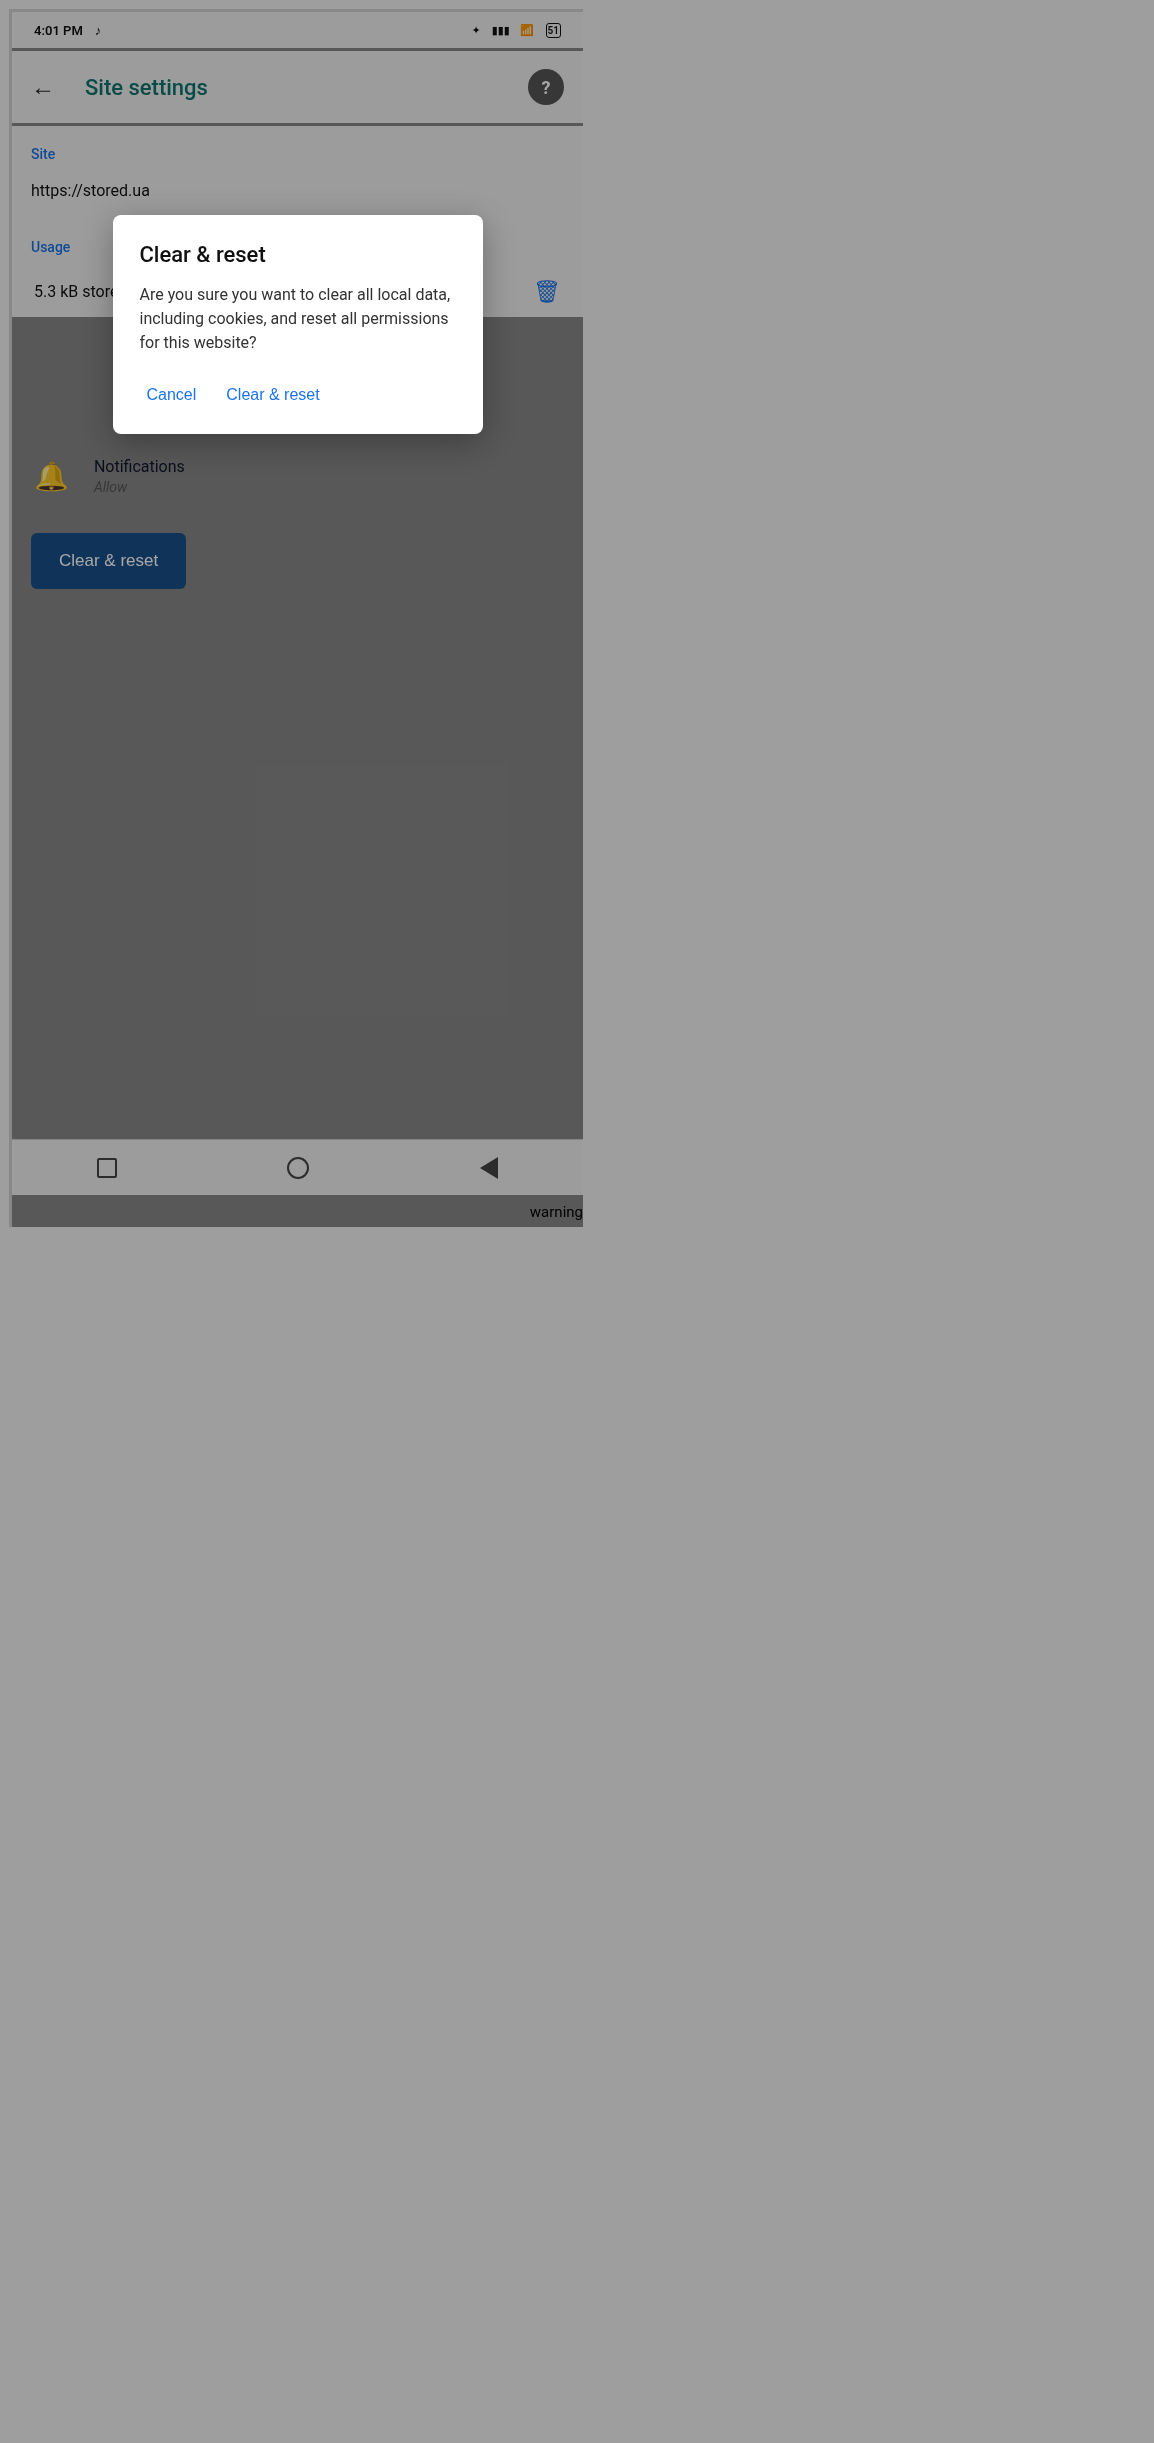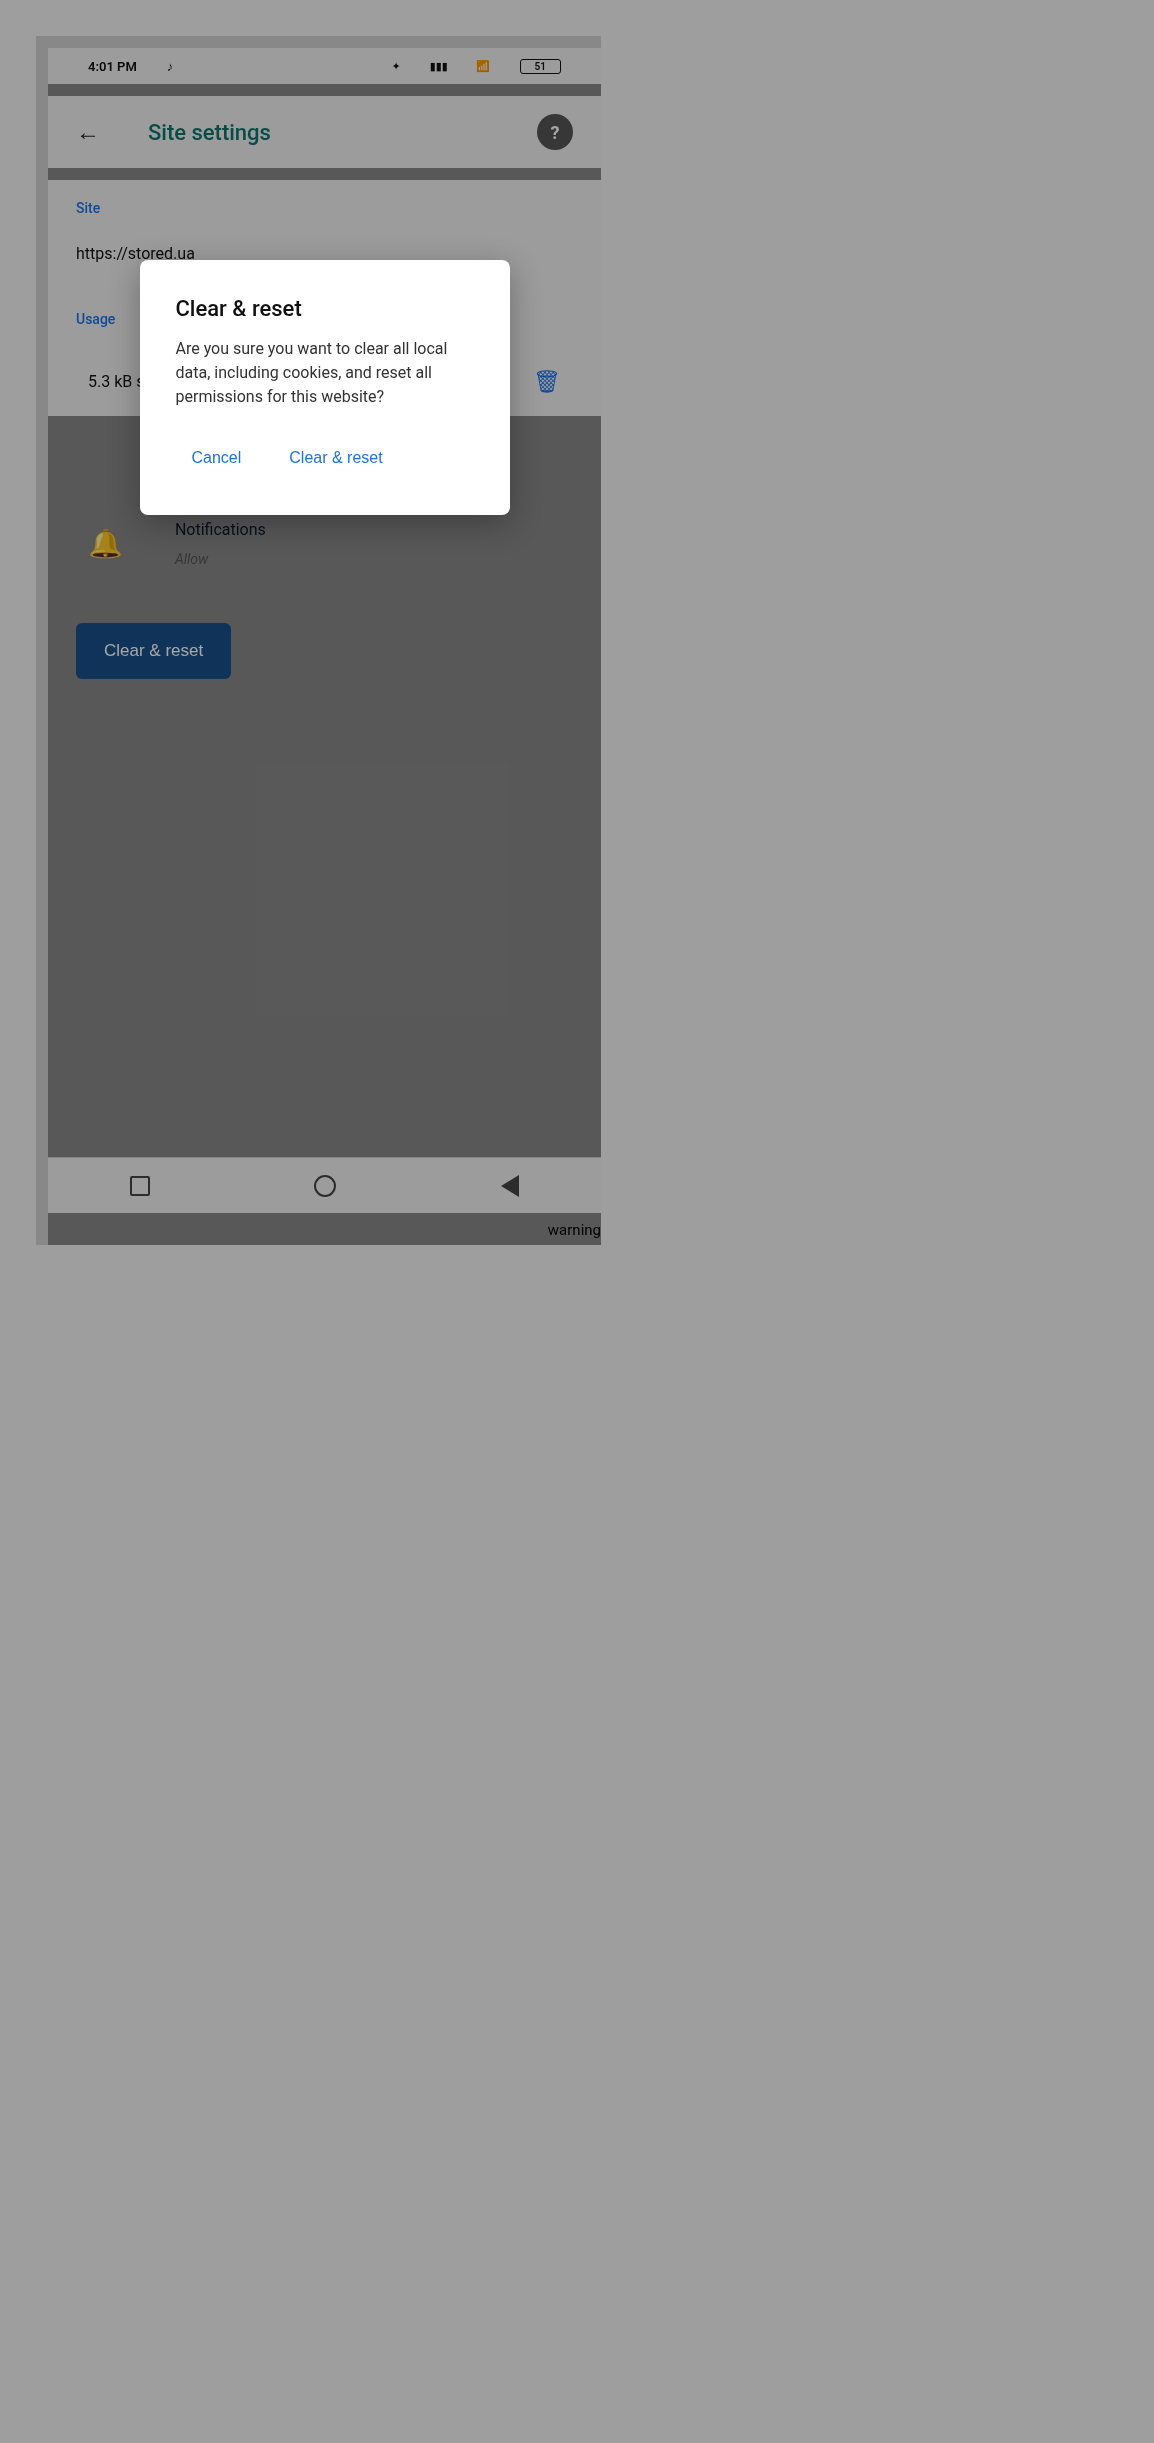--- a/index.html
+++ b/index.html
@@ -1,15 +1,15 @@
 <!DOCTYPE html>
 <html><head>
   <meta charset="utf-8">
   <style>
-    * { margin: 12px; padding: 0; box-sizing: border-box; }
+    * { margin: 3px; padding: 0; box-sizing: border-box; }
 
     body {
       width: 577px;
       height: 1221px;
       background: #9e9e9e;
       font-family: 'Roboto', sans-serif;
       position: relative;
       overflow: hidden;
     }
 
@@ -38,21 +38,21 @@
       display: flex;
       align-items: center;
       gap: 5px;
       font-size: 11px;
       color: #111;
     }
 
     .battery-box {
       border: 1.5px solid #111;
       border-radius: 3px;
-      padding: 1px 14px;
+      padding: 1px 1px;
       font-size: 10px;
       font-weight: 600;
     }
 
     
     .top-bar {
       background: #f0f0f0;
       height: 72px;
       display: flex;
       align-items: center;

